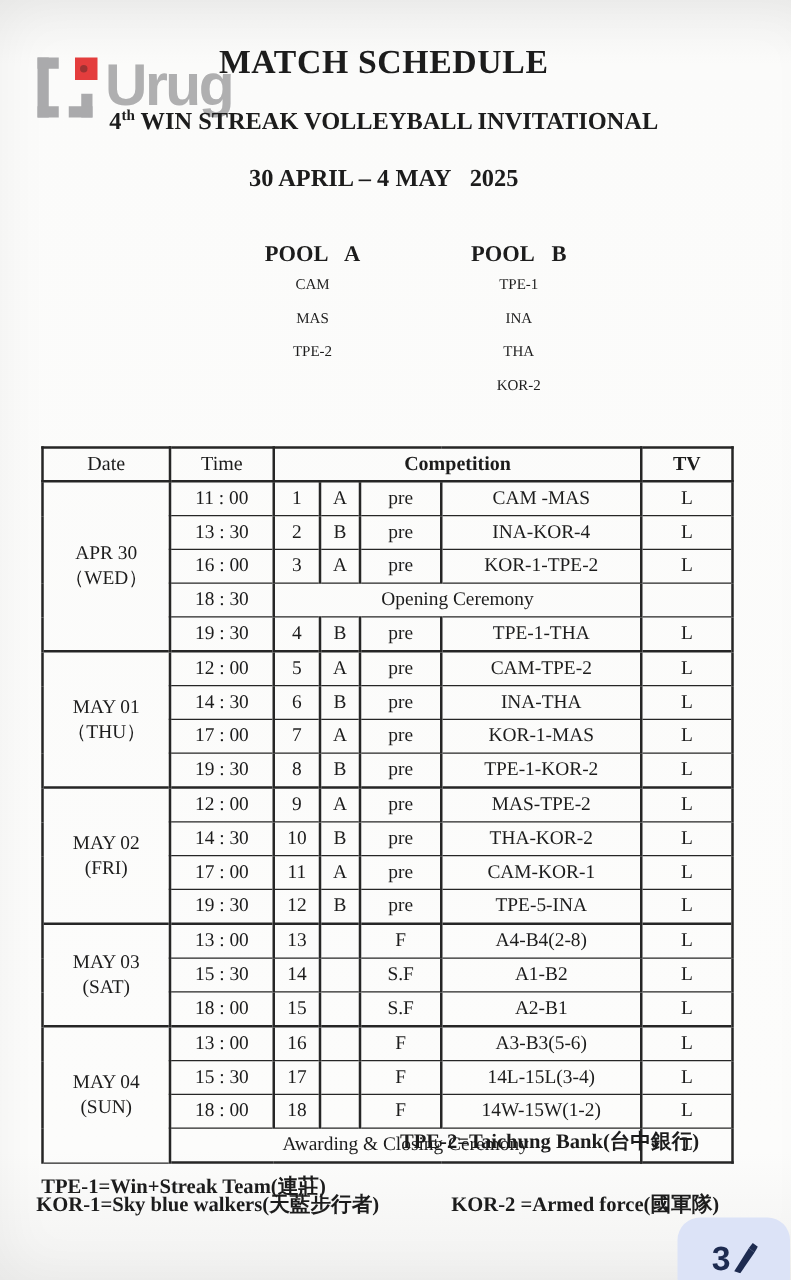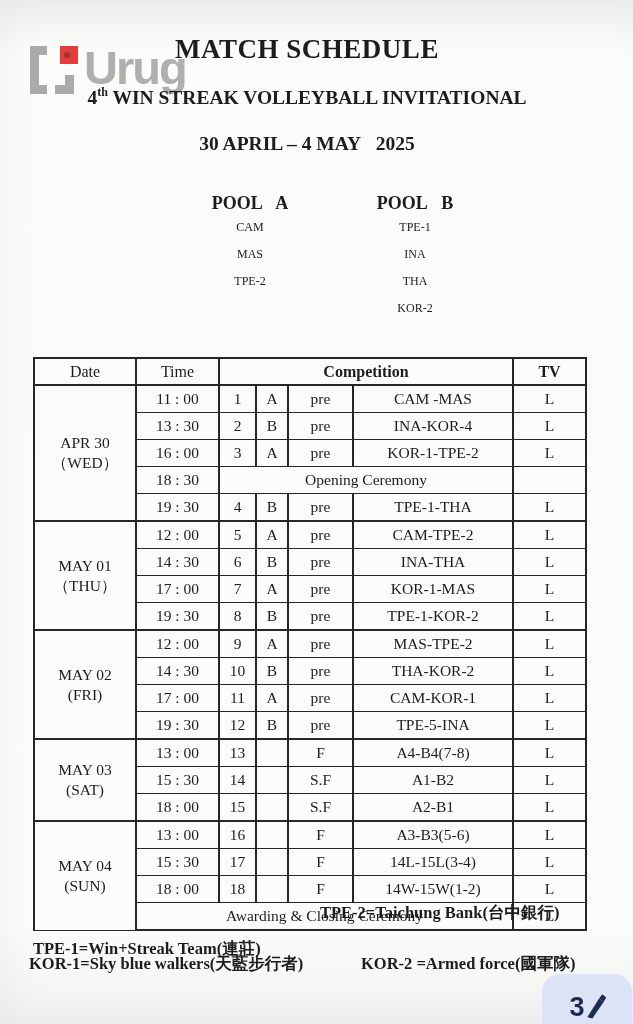--- a/index.html
+++ b/index.html
@@ -227,21 +227,21 @@
           </tr>
           <tr class="group-start">
             <td class="c-date" rowspan="3">
               <div>MAY 03</div>
               <div>(SAT)</div>
             </td>
             <td class="c-time">13 : 00</td>
             <td class="c-no">13</td>
             <td class="c-pool"></td>
             <td class="c-round">F</td>
-            <td class="c-match">A4-B4(7-8)</td>
+            <td class="c-match">A4-B4(2-8)</td>
             <td class="c-tv">L</td>
           </tr>
           <tr>
             <td class="c-time">15 : 30</td>
             <td class="c-no">14</td>
             <td class="c-pool"></td>
             <td class="c-round">S.F</td>
             <td class="c-match">A1-B2</td>
             <td class="c-tv">L</td>
           </tr>

